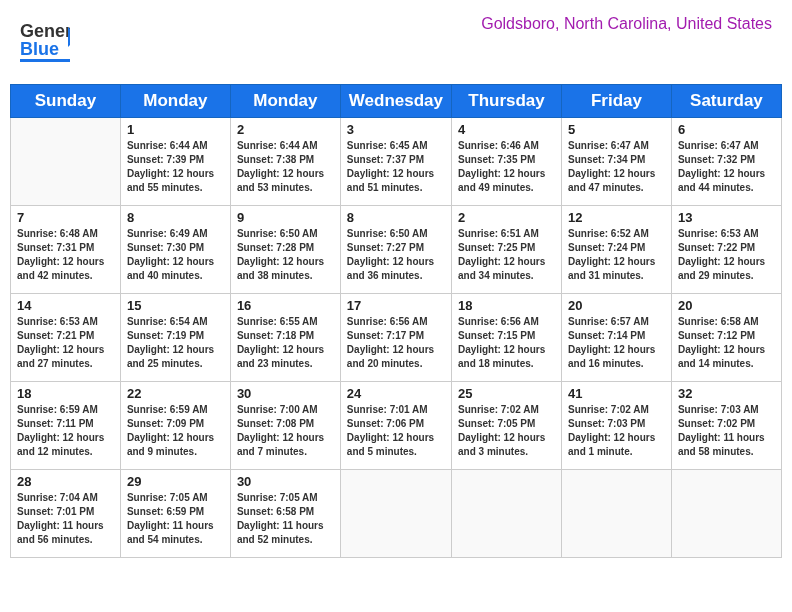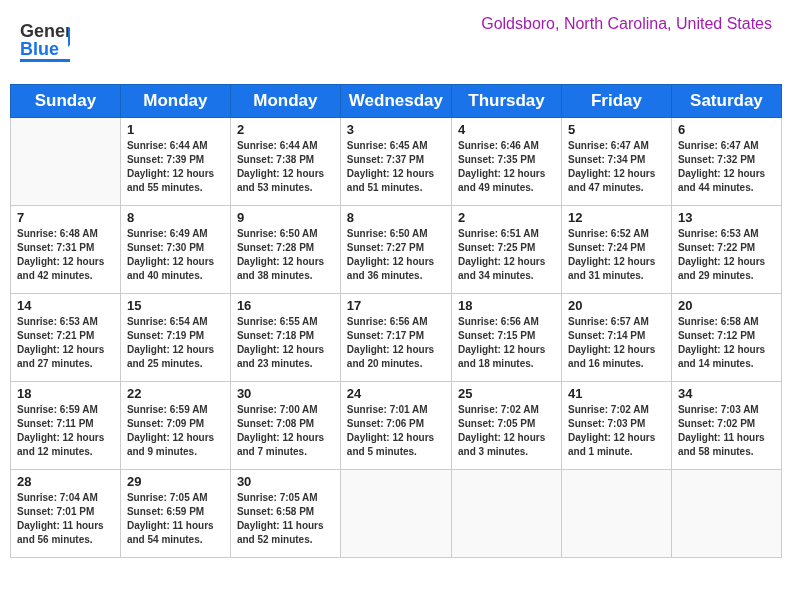--- a/index.html
+++ b/index.html
@@ -214,21 +214,21 @@
         </td>
         <td>
           <span class="day-num">25</span>
           <div class="day-info">Sunrise: 7:02 AM<br>Sunset: 7:05 PM<br>Daylight: 12 hours and 3 minutes.</div>
         </td>
         <td>
           <span class="day-num">41</span>
           <div class="day-info">Sunrise: 7:02 AM<br>Sunset: 7:03 PM<br>Daylight: 12 hours and 1 minute.</div>
         </td>
         <td>
-          <span class="day-num">34</span>
+          <span class="day-num">32</span>
           <div class="day-info">Sunrise: 7:03 AM<br>Sunset: 7:02 PM<br>Daylight: 11 hours and 58 minutes.</div>
         </td>
       </tr>
       <tr>
         <td>
           <span class="day-num">28</span>
           <div class="day-info">Sunrise: 7:04 AM<br>Sunset: 7:01 PM<br>Daylight: 11 hours and 56 minutes.</div>
         </td>
         <td>
           <span class="day-num">29</span>

